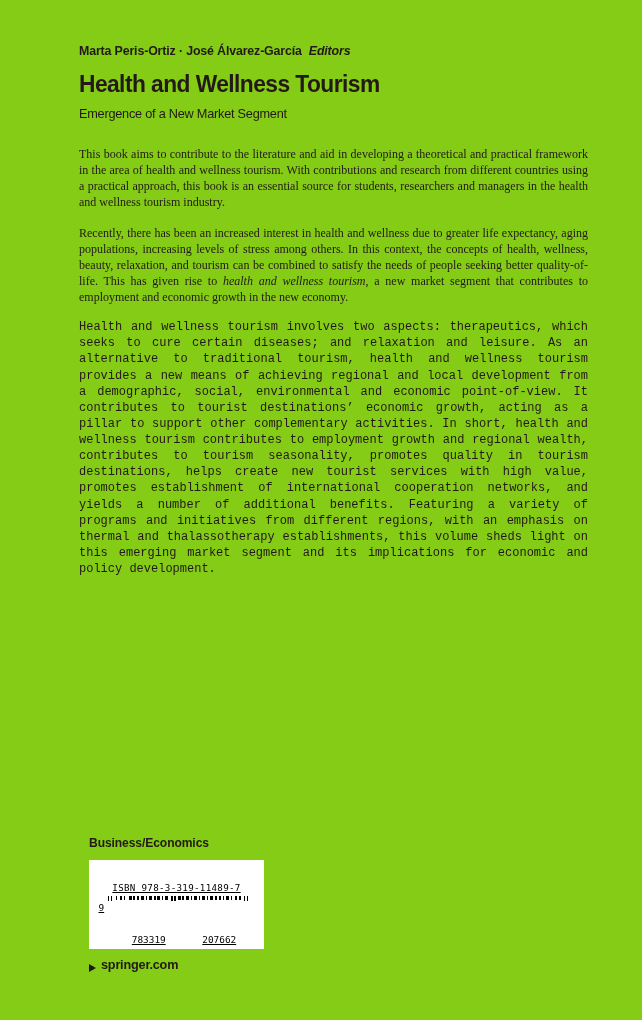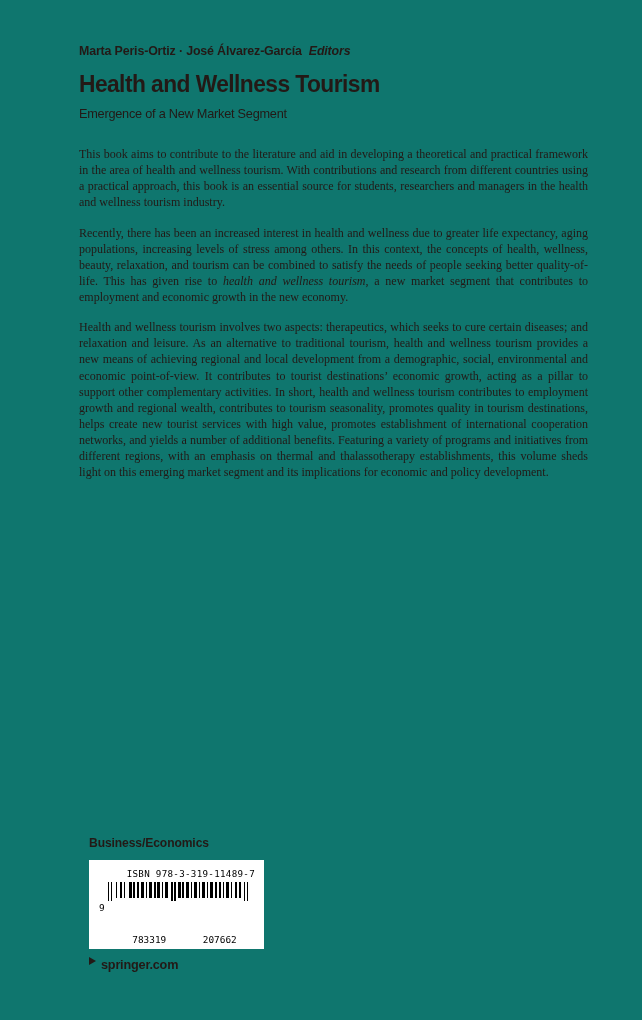--- a/index.html
+++ b/index.html
@@ -11,21 +11,21 @@
     height: 1020px;
     background: #FBB714;
     font-family: "Liberation Serif", serif;
     overflow: hidden;
     position: relative;
   }
 
   .cover {
     position: absolute;
     inset: 0;
-    background: #0f766e;
+    background: #84cc16;
   }
 
   
   .header {
     position: absolute;
     left: 79px;
     top: 44px;
     width: 500px;
   }
   .editors-line {
@@ -81,20 +81,21 @@
     margin: 0 0 14px 0;
     font-family: "Liberation Serif", serif;
     font-size: 12px;
     line-height: 1.345;
     text-align: justify;
     text-justify: inter-word;
     letter-spacing: 0.0px;
   }
   .blurb p:last-child {
     margin-bottom: 16px;
+    font-family: Liberation Mono, monospace;
   }
   .blurb em {
     font-style: italic;
   }
 
   
   .footer {
     position: absolute;
     left: 89px;
     top: 836px;
@@ -110,24 +111,25 @@
     transform-origin: left center;
     white-space: nowrap;
   }
 
   .barcode-box {
     margin-top: 10px;
     width: 175px;
     height: 89px;
     background: #FFFFFF;
     box-sizing: border-box;
-    padding: 8px 9px 4px 9px;
+    padding: 22px 9px 4px 9px;
     display: flex;
     flex-direction: column;
-    align-items: flex-end;
+    align-items: center;
+    text-decoration: underline;
   }
   .isbn-text {
     font-family: "Liberation Sans Mono", monospace;
     font-size: 9.2px;
     color: #000000;
     letter-spacing: 0.3px;
     white-space: nowrap;
     margin-bottom: 3px;
   }
   .barcode-strip {
@@ -156,21 +158,21 @@
     justify-content: space-around;
     margin-top: 32px;
   }
   .barcode-digits .grp.left {
     margin-left: 3px;
   }
 
   .springer-line {
     margin-top: 8px;
     display: flex;
-    align-items: flex-start;
+    align-items: flex-end;
     gap: 5px;
   }
   .springer-caret {
     width: 0;
     height: 0;
     border-left: 7px solid #231916;
     border-top: 4.6px solid transparent;
     border-bottom: 4.6px solid transparent;
     display: inline-block;
   }

